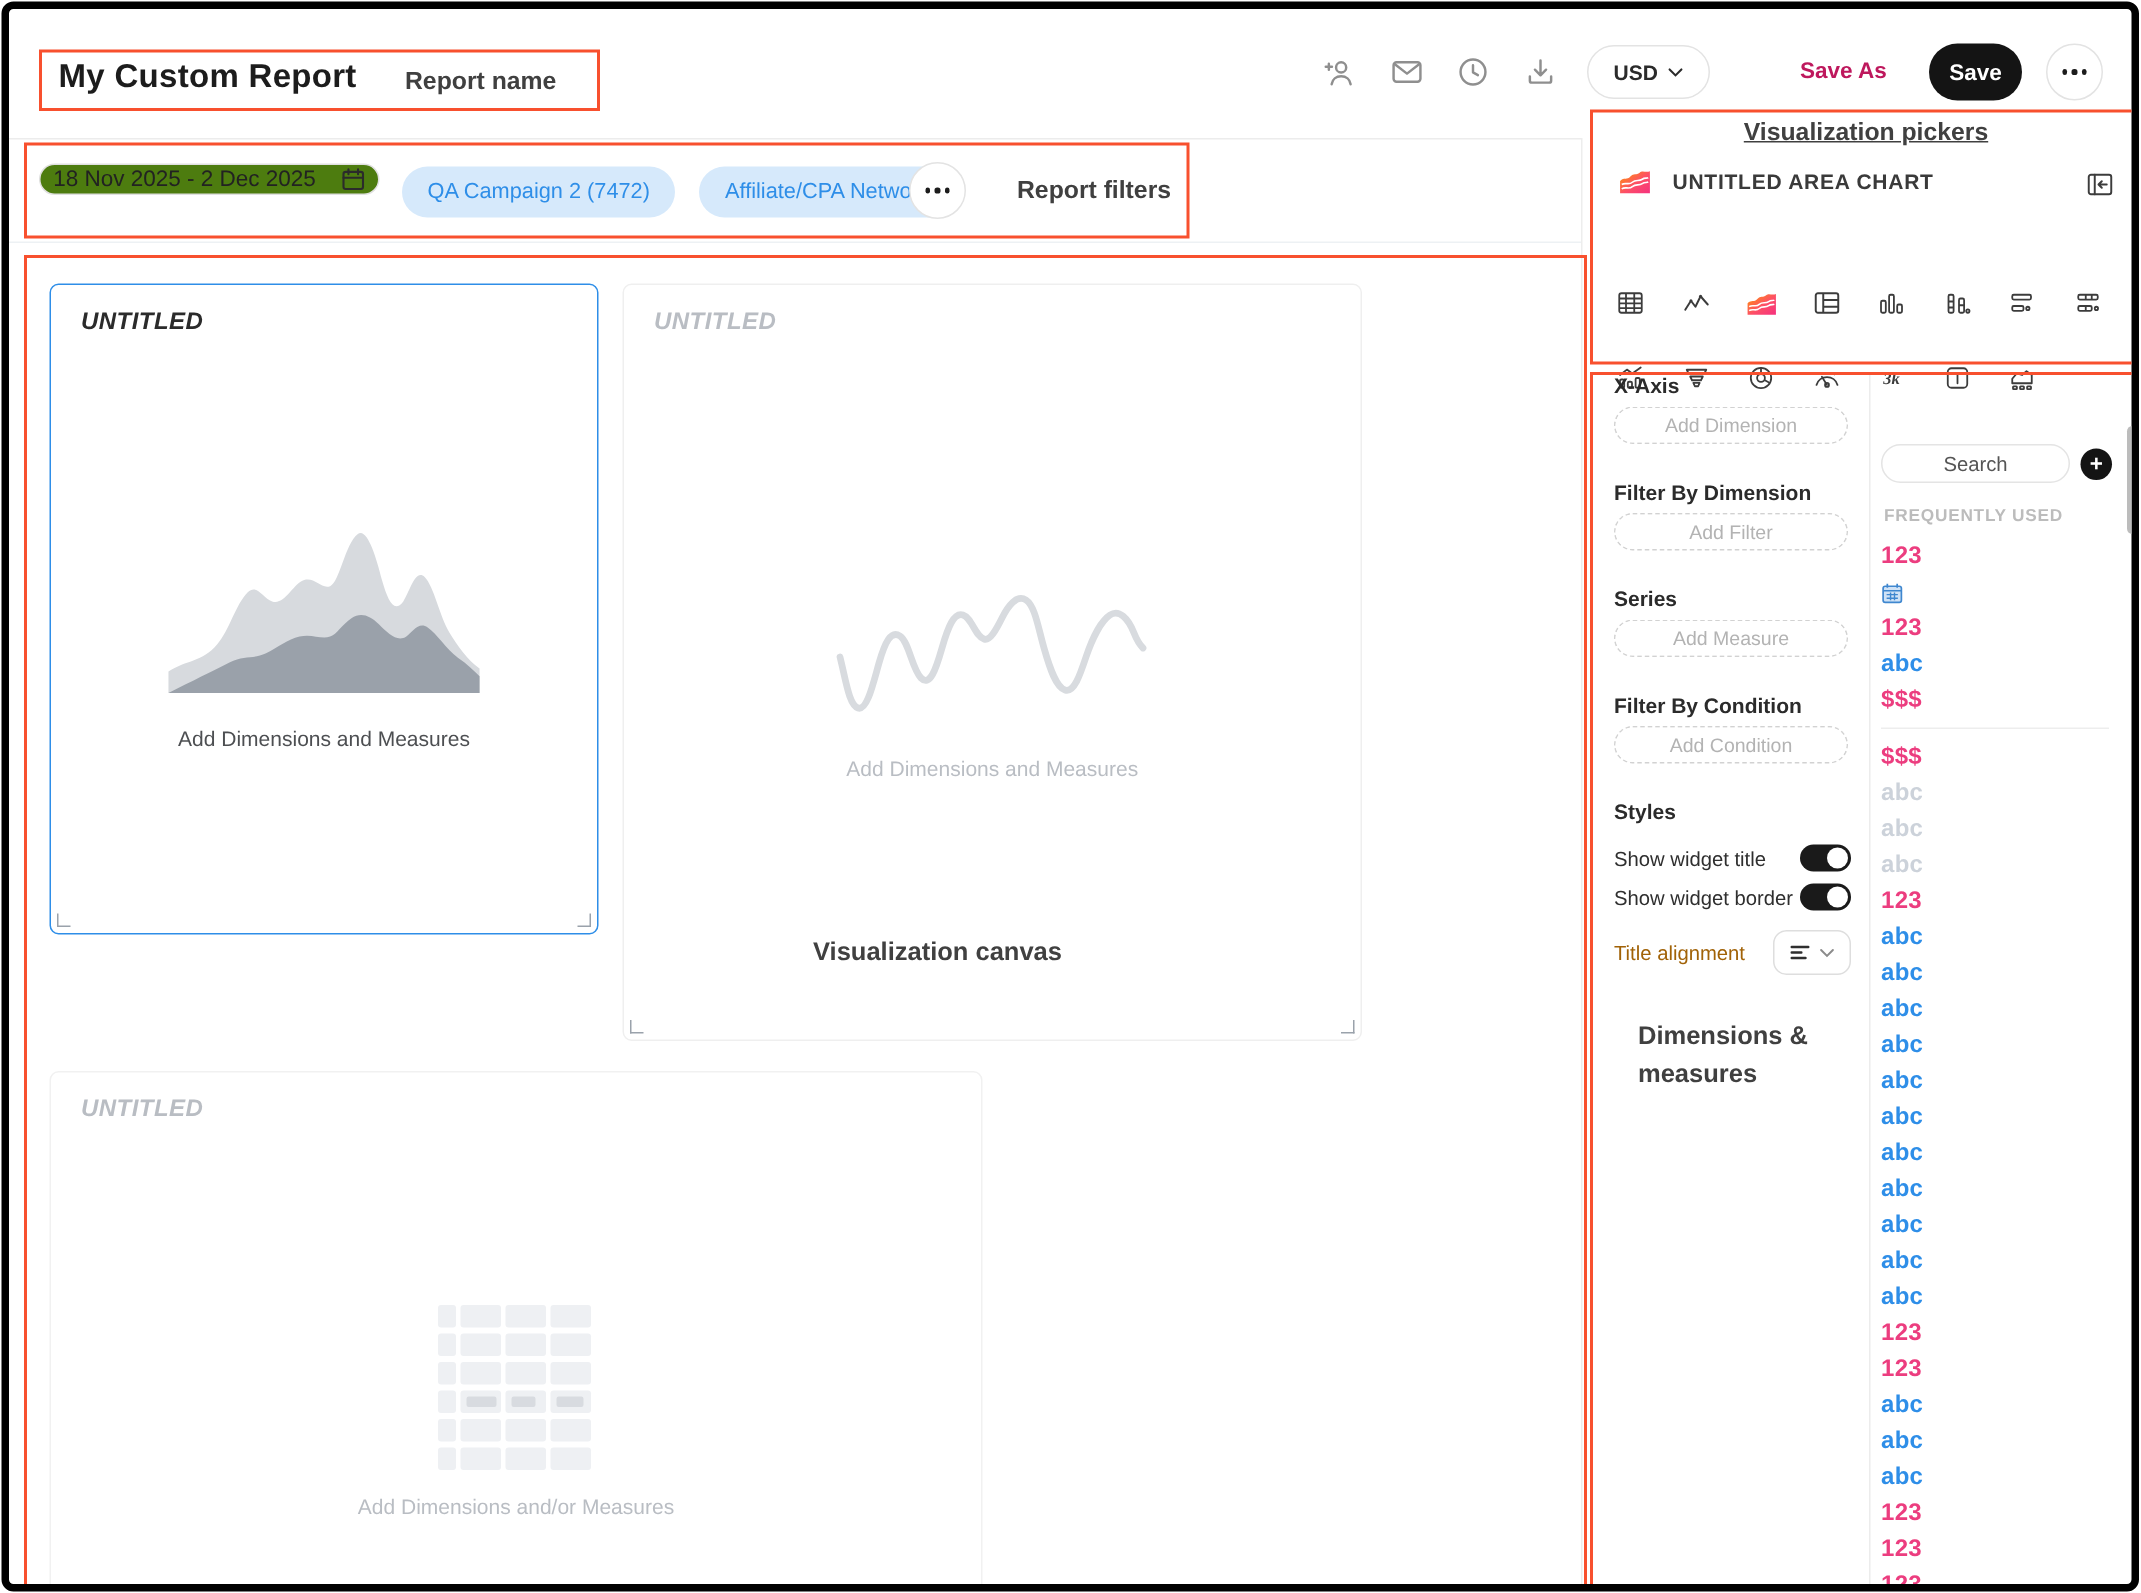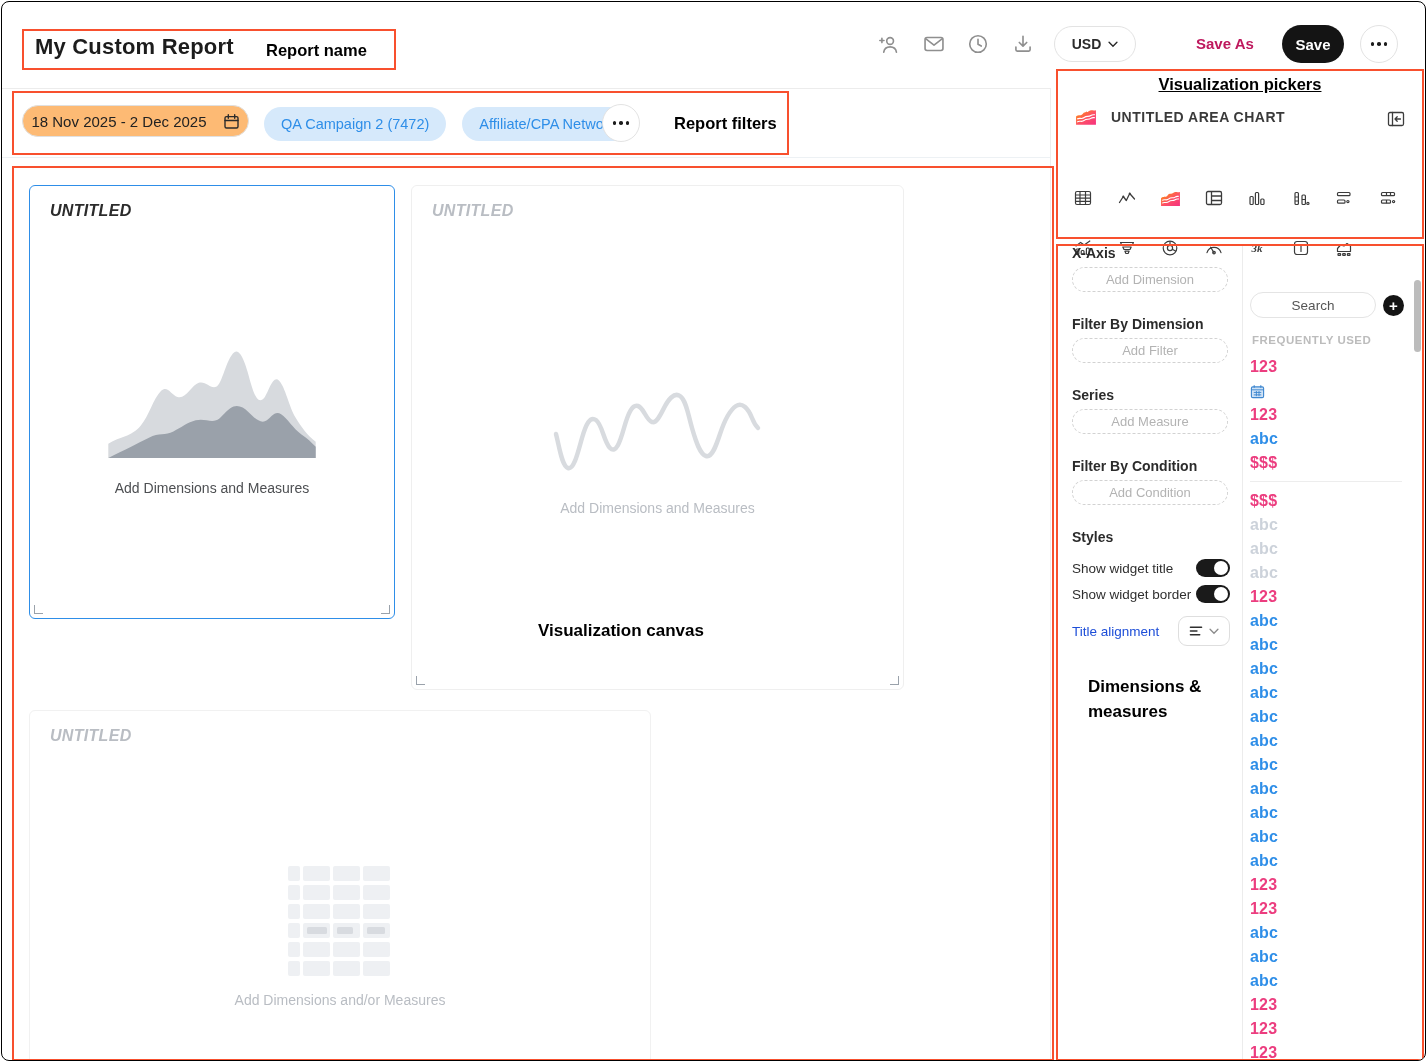--- a/index.html
+++ b/index.html
@@ -1,18 +1,18 @@
 <!DOCTYPE html>
 <html><head>
 <meta charset="utf-8">
 <style>
   * { margin:0; padding:0; box-sizing:border-box; }
   html,body { background:#fff; font-family:"Liberation Sans", sans-serif; }
   .app{ position:relative; width:1425px; height:1060px; margin:1px; background:#fff;
-        border:1px solid #000000; border-radius:8px; overflow:hidden;
+        border:5px solid #000000; border-radius:8px; overflow:hidden;
         font-family:"Liberation Sans", sans-serif; color:#2b2b2b; }
 
   
   .page-title{ position:absolute; left:33px; top:32px; font-size:22px; font-weight:600; color:#1c1c1c; letter-spacing:.2px; }
   .hdr-divider{ position:absolute; left:0; top:86px; width:1048px; height:1px; background:#ececec; }
   .filters-divider{ position:absolute; left:0; top:155px; width:1048px; height:1px; background:#edf1f4; }
   .panel-divider-v{ position:absolute; left:1048px; top:86px; width:1px; height:974px; background:#ededed; }
 
   .icon-btn{ position:absolute; width:24px; height:24px; cursor:pointer; }
   .icon-btn svg{ display:block; }
@@ -22,22 +22,22 @@
              gap:7px; font-size:14px; font-weight:600; color:#2b2b2b; cursor:pointer; }
   .saveas{ position:absolute; left:1194px; top:33px; font-size:15px; font-weight:600; color:#be185d; cursor:pointer; }
   .save-btn{ position:absolute; left:1280px; top:23px; width:62px; height:38px; border-radius:19px; background:#141414;
              color:#fff; font-size:15px; font-weight:600; display:flex; align-items:center; justify-content:center; cursor:pointer; }
   .more-btn{ position:absolute; width:38px; height:38px; border:1px solid #e3e3e3; border-radius:50%; background:#fff;
              display:flex; align-items:center; justify-content:center; gap:3px; cursor:pointer; }
   .more-btn i{ width:3.5px; height:3.5px; border-radius:50%; background:#1c1c1c; }
   .hdr-more{ left:1358px; top:23px; }
 
   
-  .date-pill{ position:absolute; left:20px; top:103px; width:227px; height:32px; border:1px solid #e0e0e0;
-              border-radius:19px; background:#fdba74; display:flex; align-items:center; justify-content:center; gap:16px;
+  .date-pill{ position:absolute; left:20px; top:103px; width:227px; height:21px; border:1px solid #e0e0e0;
+              border-radius:19px; background:#4d7c0f; display:flex; align-items:center; justify-content:center; gap:16px;
               font-size:15px; color:#222; cursor:pointer; }
   .chips-row{ position:absolute; left:262px; top:102px; display:flex; align-items:center; gap:16px; }
   .chip{ height:34px; margin-top:3px; padding:0 17px; border-radius:17px; background:#d6e9fb; color:#2e8ee8;
          font-size:14.5px; display:flex; align-items:center; cursor:pointer; white-space:nowrap;text-align:right; }
   .filter-more{ position:relative; }
 
   
   .widget{ position:absolute; background:#fff; border-radius:6px; }
   .widget .w-title{ position:absolute; left:20px; top:16px; font-size:16px; font-style:italic; font-weight:700; letter-spacing:.3px; }
   .widget .w-center{ position:absolute; left:0; right:0; display:flex; flex-direction:column; align-items:center; }
@@ -68,21 +68,21 @@
 
   .cfg-col{ position:absolute; left:1070px; top:243px; width:158px; }
   .cfg-label{ font-size:14px; font-weight:700; color:#2b2b2b; margin-bottom:6px; }
   .dash-pill{ width:156px; height:25px; border:1px dashed #d2d2d2; border-radius:13px; background:#fff;
               display:flex; align-items:center; justify-content:center; font-size:13px; color:#b3b3b3;
               margin-bottom:24px; cursor:pointer; }
   .styles-h{ font-size:14px; font-weight:700; color:#2b2b2b; margin-bottom:10px; }
   .trow{ display:flex; align-items:center; justify-content:space-between; height:26px; font-size:13.5px; color:#2f2f2f; }
   .switch{ width:34px; height:18px; border-radius:9px; background:#1a1a1a; position:relative; cursor:pointer; flex-shrink:0; }
   .switch::after{ content:''; position:absolute; top:2px; right:2px; width:14px; height:14px; border-radius:50%; background:#fff; }
-  .arow{ display:flex; align-items:center; justify-content:space-between; margin-top:9px; font-size:13.5px; color:#1d4ed8; }
+  .arow{ display:flex; align-items:center; justify-content:space-between; margin-top:9px; font-size:13.5px; color:#a16207; }
   .align-dd{ width:52px; height:30px; border:1px solid #dedede; border-radius:9px; background:#fff;
              display:flex; align-items:center; justify-content:center; gap:6px; cursor:pointer; }
 
   .fields-divider-v{ position:absolute; left:1240px; top:243px; width:1px; height:816px; background:#ececec; }
 
   .fields-col{ position:absolute; left:1248px; top:243px; width:166px; height:816px; overflow:hidden;margin-top:43px; }
   .search-row{ display:flex; align-items:center; gap:7px; margin:4px 0 16px; }
   .search-input{ width:126px; height:26px; border:1px solid #e4e4e4; border-radius:13px; background:#fff;
                  font-size:13.5px; color:#444; text-align:center; outline:none; font-family:"Liberation Sans",sans-serif; }
   .search-input::placeholder{ color:#555; }
@@ -94,21 +94,21 @@
   .f-badge[data-type="123"], .f-badge[data-type="$$$"]{ color:#ec3d7f; }
   .f-badge[data-type="abc"]{ color:#2e8ee8; }
   .f-badge svg{ display:block; }
   .f-label{ font-size:13.5px; color:#3b3b3b; white-space:nowrap; }
   .f-item.disabled .f-badge, .f-item.disabled .f-label{ color:#ccd2da; }
   .f-sep{ border:none; border-top:1px solid #ededed; width:152px; margin:6px 0 7px; }
   .scroll-thumb{ position:absolute; left:1412px; top:278px; width:7px; height:72px; border-radius:4px; background:#bcbcbc; cursor:pointer; }
 
   
   .ann-box{ position:absolute; border:2px solid #f8502e; pointer-events:none; z-index:40; }
-  .ann-label{ position:absolute; color:#000000; font-size:16.5px; font-weight:600; z-index:41; pointer-events:none; }
+  .ann-label{ position:absolute; color:#404040; font-size:16.5px; font-weight:600; z-index:41; pointer-events:none; }
   .ab1{ left:20px; top:27px; width:374px; height:41px; }
   .ab2{ left:10px; top:89px; width:777px; height:64px; }
   .ab3{ left:10px; top:164px; width:1042px; height:895px; }
   .ab4{ left:1054px; top:67px; width:368px; height:170px; }
   .ab5{ left:1054px; top:242px; width:368px; height:817px; }
   .al-name{ left:264px; top:39px; }
   .al-filters{ left:672px; top:112px; }
   .al-pickers{ left:1054px; top:73px; width:368px; text-align:center;text-decoration:underline; }
   .al-canvas{ left:536px; top:619px; font-size:17px; }
   .al-dims{ left:1086px; top:672px; font-size:17px; line-height:25px; width:130px; }

